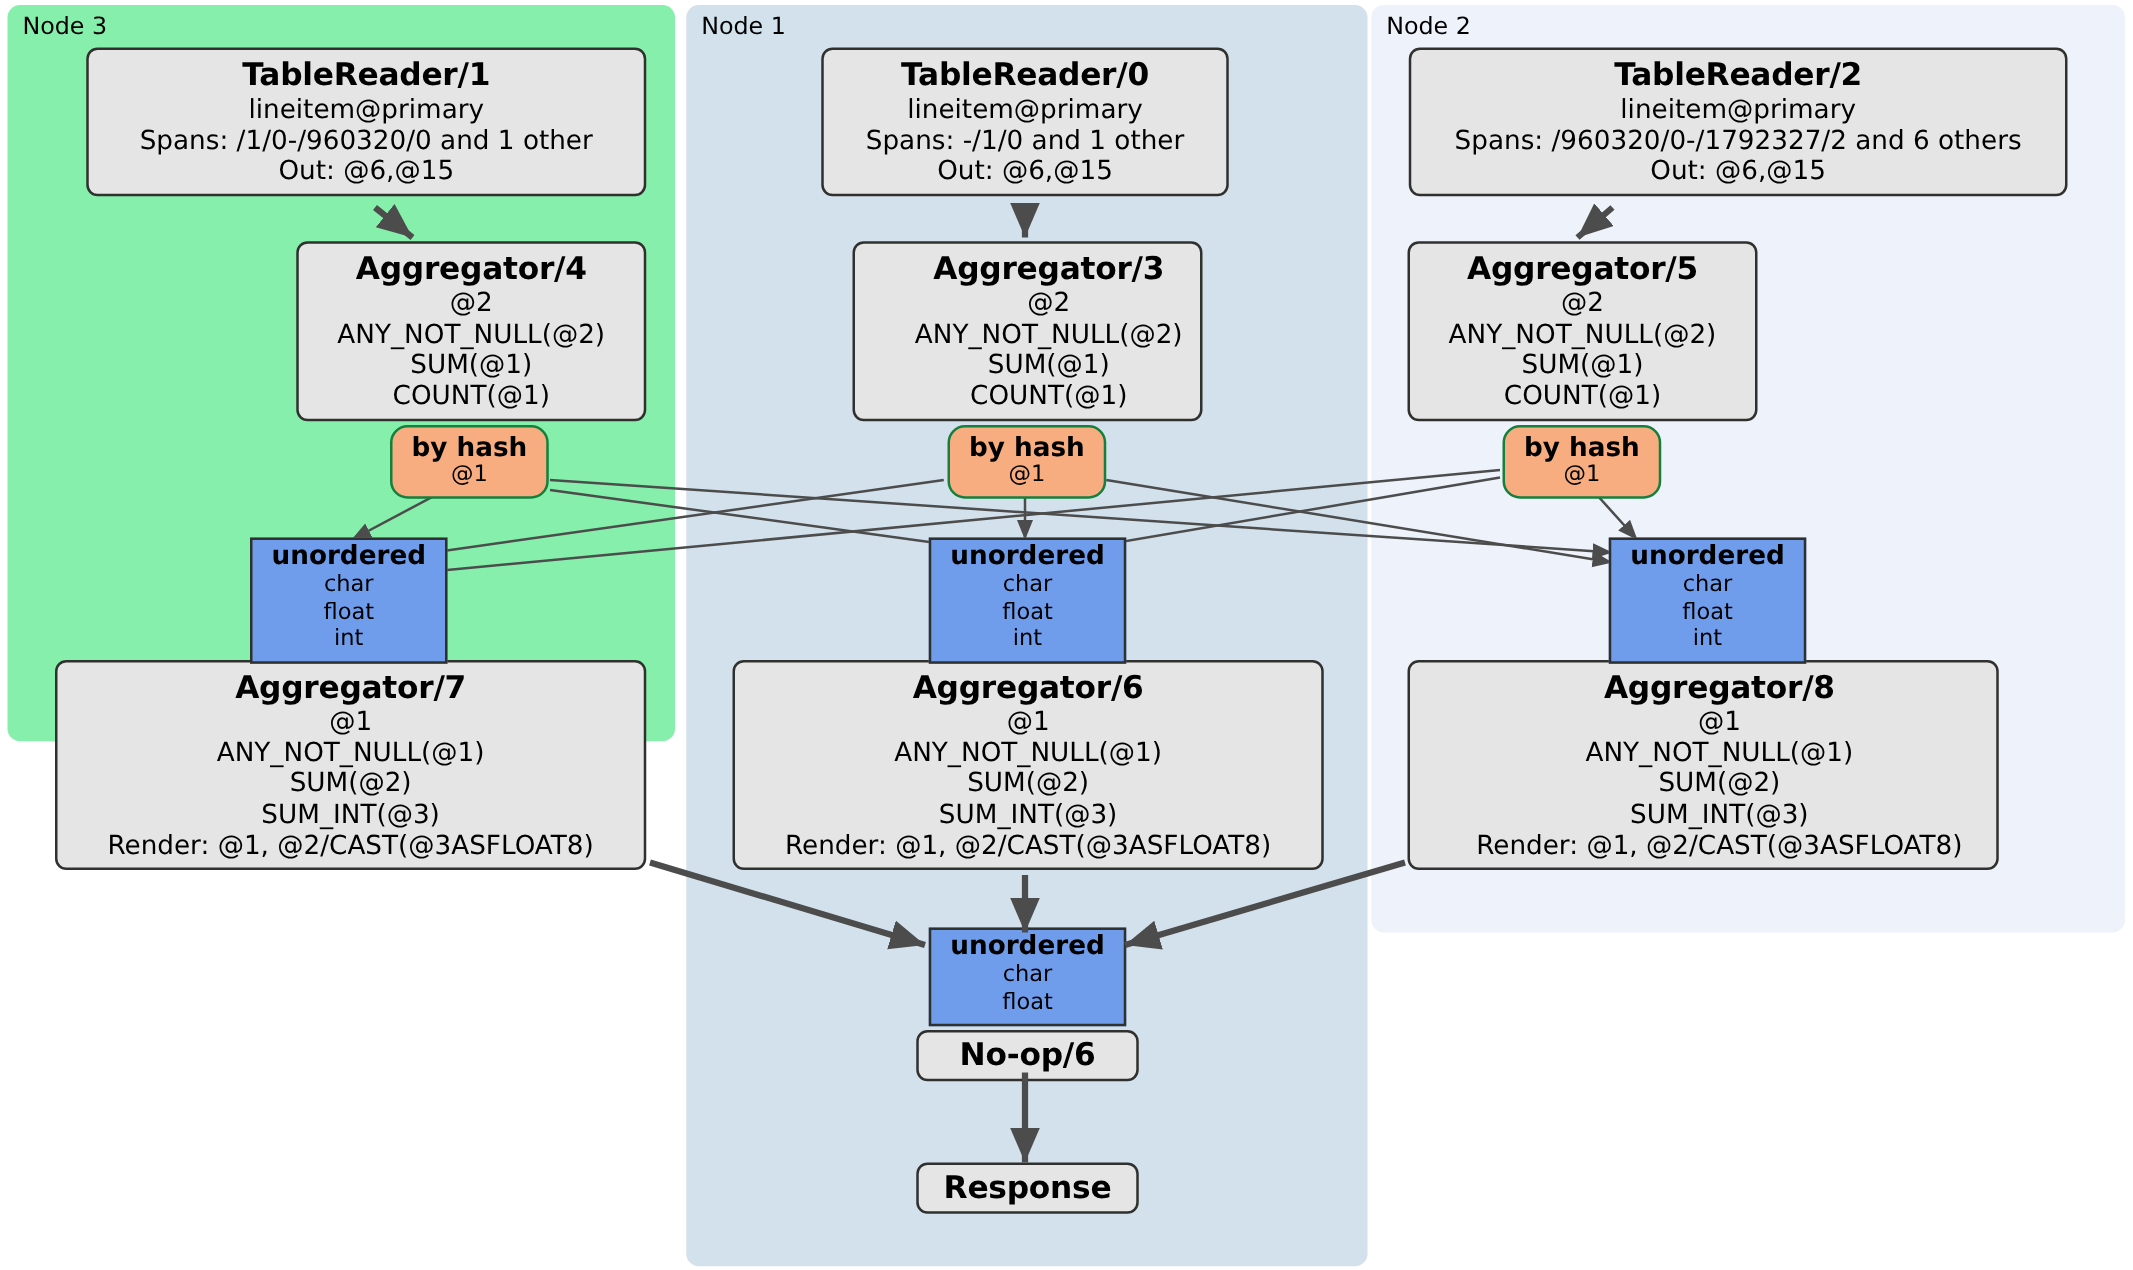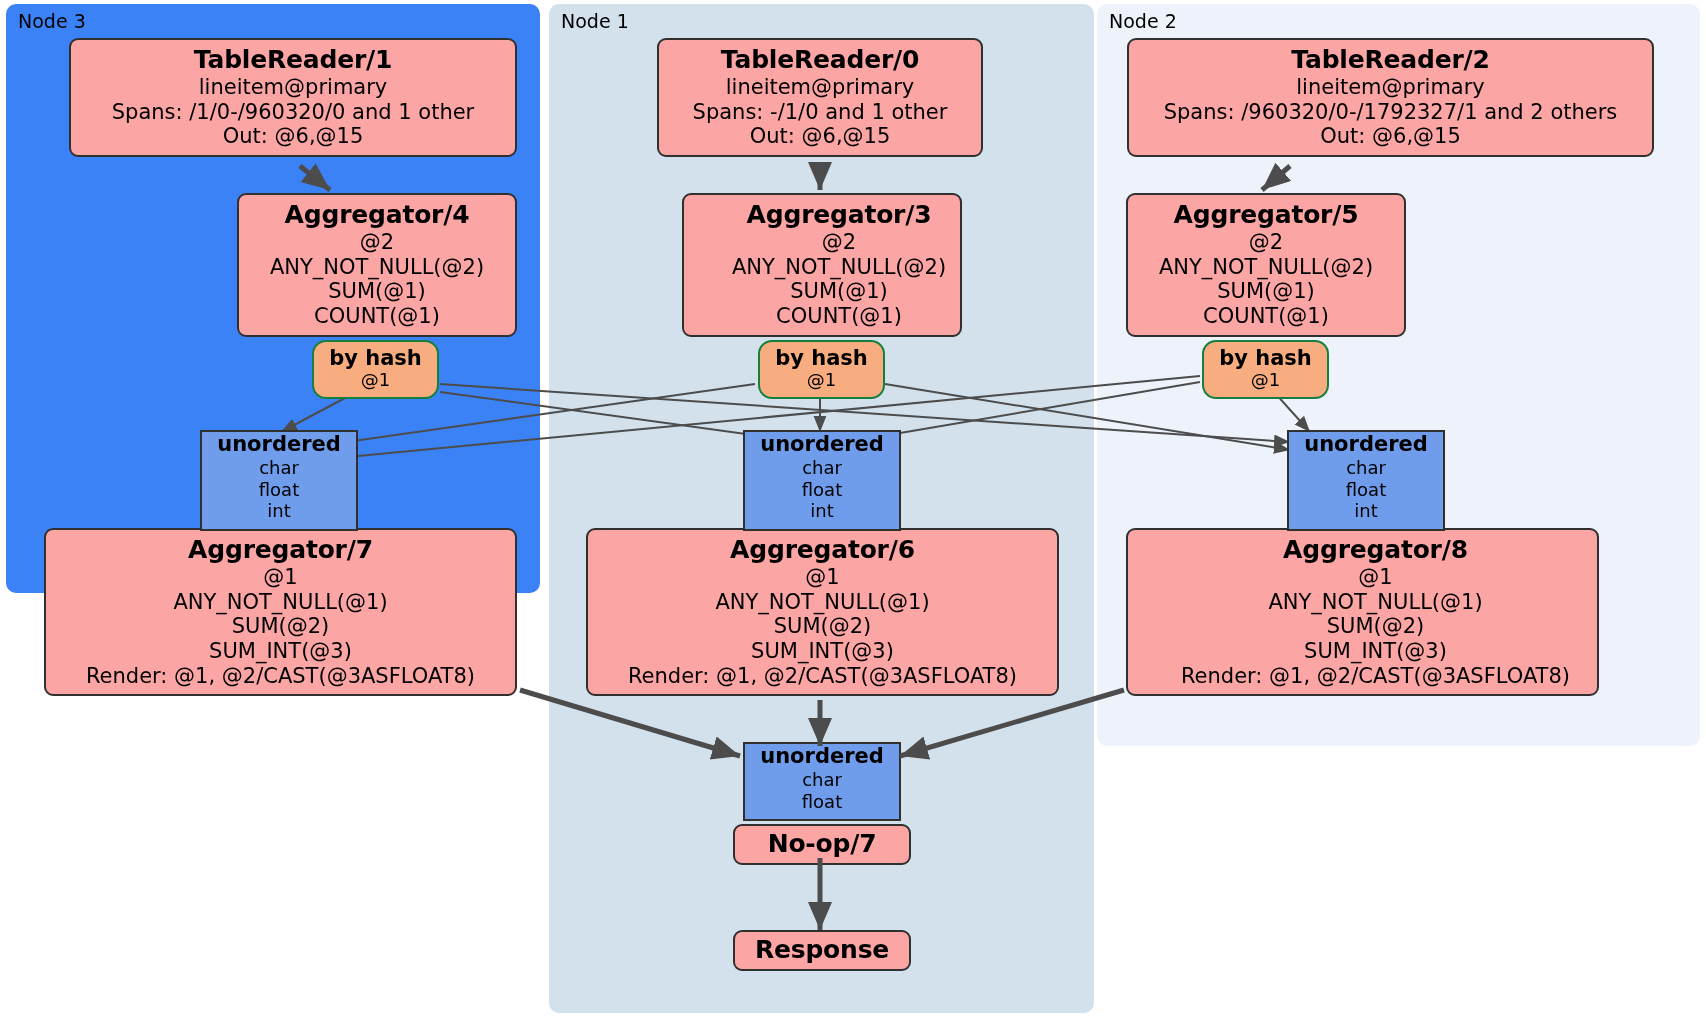--- a/index.html
+++ b/index.html
@@ -29,21 +29,21 @@
     top: 6px;
     font-size: 19px;
     color: #000;
     font-family: "DejaVu Sans", "Liberation Sans", sans-serif;
     white-space: nowrap;
   }
   
   .proc {
     position: absolute;
     box-sizing: border-box;
-    background: #fca5a5;
+    background: #e5e5e5;
     border: 2px solid #30302e;
     border-radius: 9px;
     text-align: center;
     padding: 5px 10px 6px 10px;
     line-height: 1.17;
     z-index: 5;
   }
   .proc .title {
     font-weight: bold;
     font-size: 25px;
@@ -113,21 +113,21 @@
     height: 1016px;
     z-index: 6;
     pointer-events: none;
   }
 </style>
 </head>
 <body>
 
 <div id="canvas">
 
-  <div class="node-panel" style="left:6px; top:4px; width:534px; height:589px; background:#3b82f6;">
+  <div class="node-panel" style="left:6px; top:4px; width:534px; height:589px; background:#86efac;">
     <span class="node-panel-label">Node 3</span>
   </div>
 
   <div class="node-panel" style="left:549px; top:4px; width:545px; height:1009px; background:#d3e1ec;">
     <span class="node-panel-label">Node 1</span>
   </div>
 
   <div class="node-panel" style="left:1097px; top:4px; width:603px; height:742px; background:#edf2fb;">
     <span class="node-panel-label">Node 2</span>
   </div>
@@ -182,21 +182,21 @@
   <div class="proc" style="left:657px; top:38px; width:326px;">
     <span class="title">TableReader/0</span>
     <span class="line">lineitem@primary</span>
     <span class="line">Spans: -/1/0 and 1 other</span>
     <span class="line">Out: @6,@15</span>
   </div>
 
   <div class="proc" style="left:1127px; top:38px; width:527px;">
     <span class="title">TableReader/2</span>
     <span class="line">lineitem@primary</span>
-    <span class="line">Spans: /960320/0-/1792327/1 and 2 others</span>
+    <span class="line">Spans: /960320/0-/1792327/2 and 6 others</span>
     <span class="line">Out: @6,@15</span>
   </div>
 
   <div class="proc" style="left:237px; top:193px; width:280px;">
     <span class="title">Aggregator/4</span>
     <span class="line">@2</span>
     <span class="line">ANY_NOT_NULL(@2)</span>
     <span class="line">SUM(@1)</span>
     <span class="line">COUNT(@1)</span>
   </div>
@@ -280,20 +280,20 @@
     <span class="line">Render: @1, @2/CAST(@3ASFLOAT8)</span>
   </div>
 
   <div class="sync" style="left:743px; top:742px; width:158px;">
     <span class="title">unordered</span>
     <span class="line">char</span>
     <span class="line">float</span>
   </div>
 
   <div class="proc compact" style="left:733px; top:824px; width:178px;">
-    <span class="title">No-op/7</span>
+    <span class="title">No-op/6</span>
   </div>
 
   <div class="proc compact" style="left:733px; top:930px; width:178px;">
     <span class="title">Response</span>
   </div>
 
 </div>
 
 </body></html>

